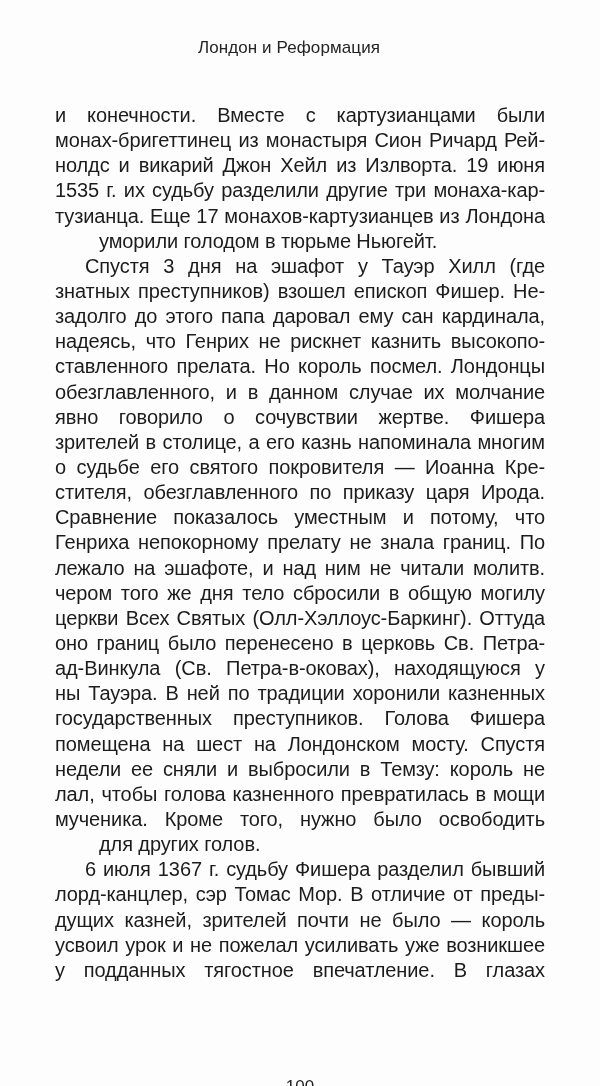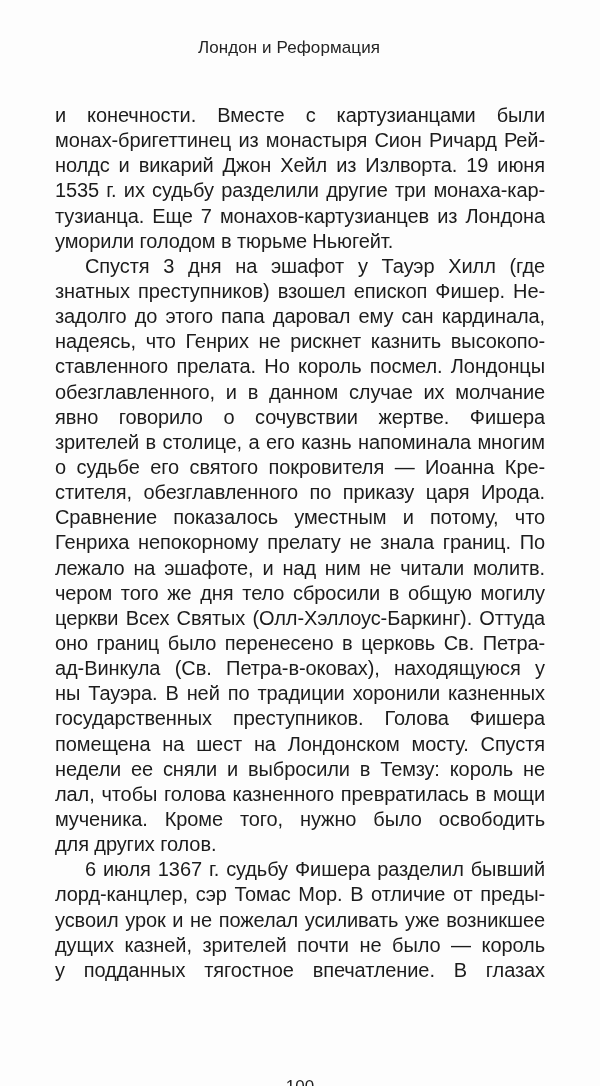--- a/index.html
+++ b/index.html
@@ -45,20 +45,21 @@
     overflow: hidden;
     text-align: justify;
     text-align-last: justify;
     white-space: normal;
   }
   .line.indent {
     text-indent: 30px;
   }
   .line.flush {
     text-align-last: left;
+    margin-left: 44px;
   }
   .page-number {
     position: absolute;
     top: 1076px;
     left: 0;
     width: 600px;
     text-align: center;
     font-size: 17px;
     line-height: 22px;
     color: #1e1e1e;
@@ -68,21 +69,21 @@
 <body>
 
 <div class="page">
   <div class="running-header">Лондон и Реформация</div>
 
   <div class="body-text">
       <div class="line">и конечности. Вместе с картузианцами были казнены</div>
       <div class="line">монах-бригеттинец из монастыря Сион Ричард Рей-</div>
       <div class="line">нолдс и викарий Джон Хейл из Излворта. 19 июня</div>
       <div class="line">1535 г. их судьбу разделили другие три монаха-кар-</div>
-      <div class="line">тузианца. Еще 7 монахов-картузианцев из Лондона</div>
+      <div class="line">тузианца. Еще 17 монахов-картузианцев из Лондона</div>
       <div class="line flush">уморили голодом в тюрьме Ньюгейт.</div>
       <div class="line indent">Спустя 3 дня на эшафот у Тауэр Хилл (где казнили</div>
       <div class="line">знатных преступников) взошел епископ Фишер. Не-</div>
       <div class="line">задолго до этого папа даровал ему сан кардинала,</div>
       <div class="line">надеясь, что Генрих не рискнет казнить высокопо-</div>
       <div class="line">ставленного прелата. Но король посмел. Лондонцы</div>
       <div class="line">обезглавленного, и в данном случае их молчание</div>
       <div class="line">явно говорило о сочувствии жертве. Фишера глубоко</div>
       <div class="line">зрителей в столице, а его казнь напоминала многим</div>
       <div class="line">о судьбе его святого покровителя — Иоанна Кре-</div>
@@ -96,19 +97,19 @@
       <div class="line">ад-Винкула (Св. Петра-в-оковах), находящуюся у сте-</div>
       <div class="line">ны Тауэра. В ней по традиции хоронили казненных</div>
       <div class="line">государственных преступников. Голова Фишера была</div>
       <div class="line">помещена на шест на Лондонском мосту. Спустя две</div>
       <div class="line">недели ее сняли и выбросили в Темзу: король не же-</div>
       <div class="line">лал, чтобы голова казненного превратилась в мощи</div>
       <div class="line">мученика. Кроме того, нужно было освободить место</div>
       <div class="line flush">для других голов.</div>
       <div class="line indent">6 июля 1367 г. судьбу Фишера разделил бывший</div>
       <div class="line">лорд-канцлер, сэр Томас Мор. В отличие от преды-</div>
+      <div class="line">дущих казней, зрителей почти не было — король</div>
       <div class="line">усвоил урок и не пожелал усиливать уже возникшее</div>
-      <div class="line">дущих казней, зрителей почти не было — король</div>
       <div class="line">у подданных тягостное впечатление. В глазах многих</div>
     </div>
 
   <div class="page-number">100</div>
 </div>
 
 </body></html>

